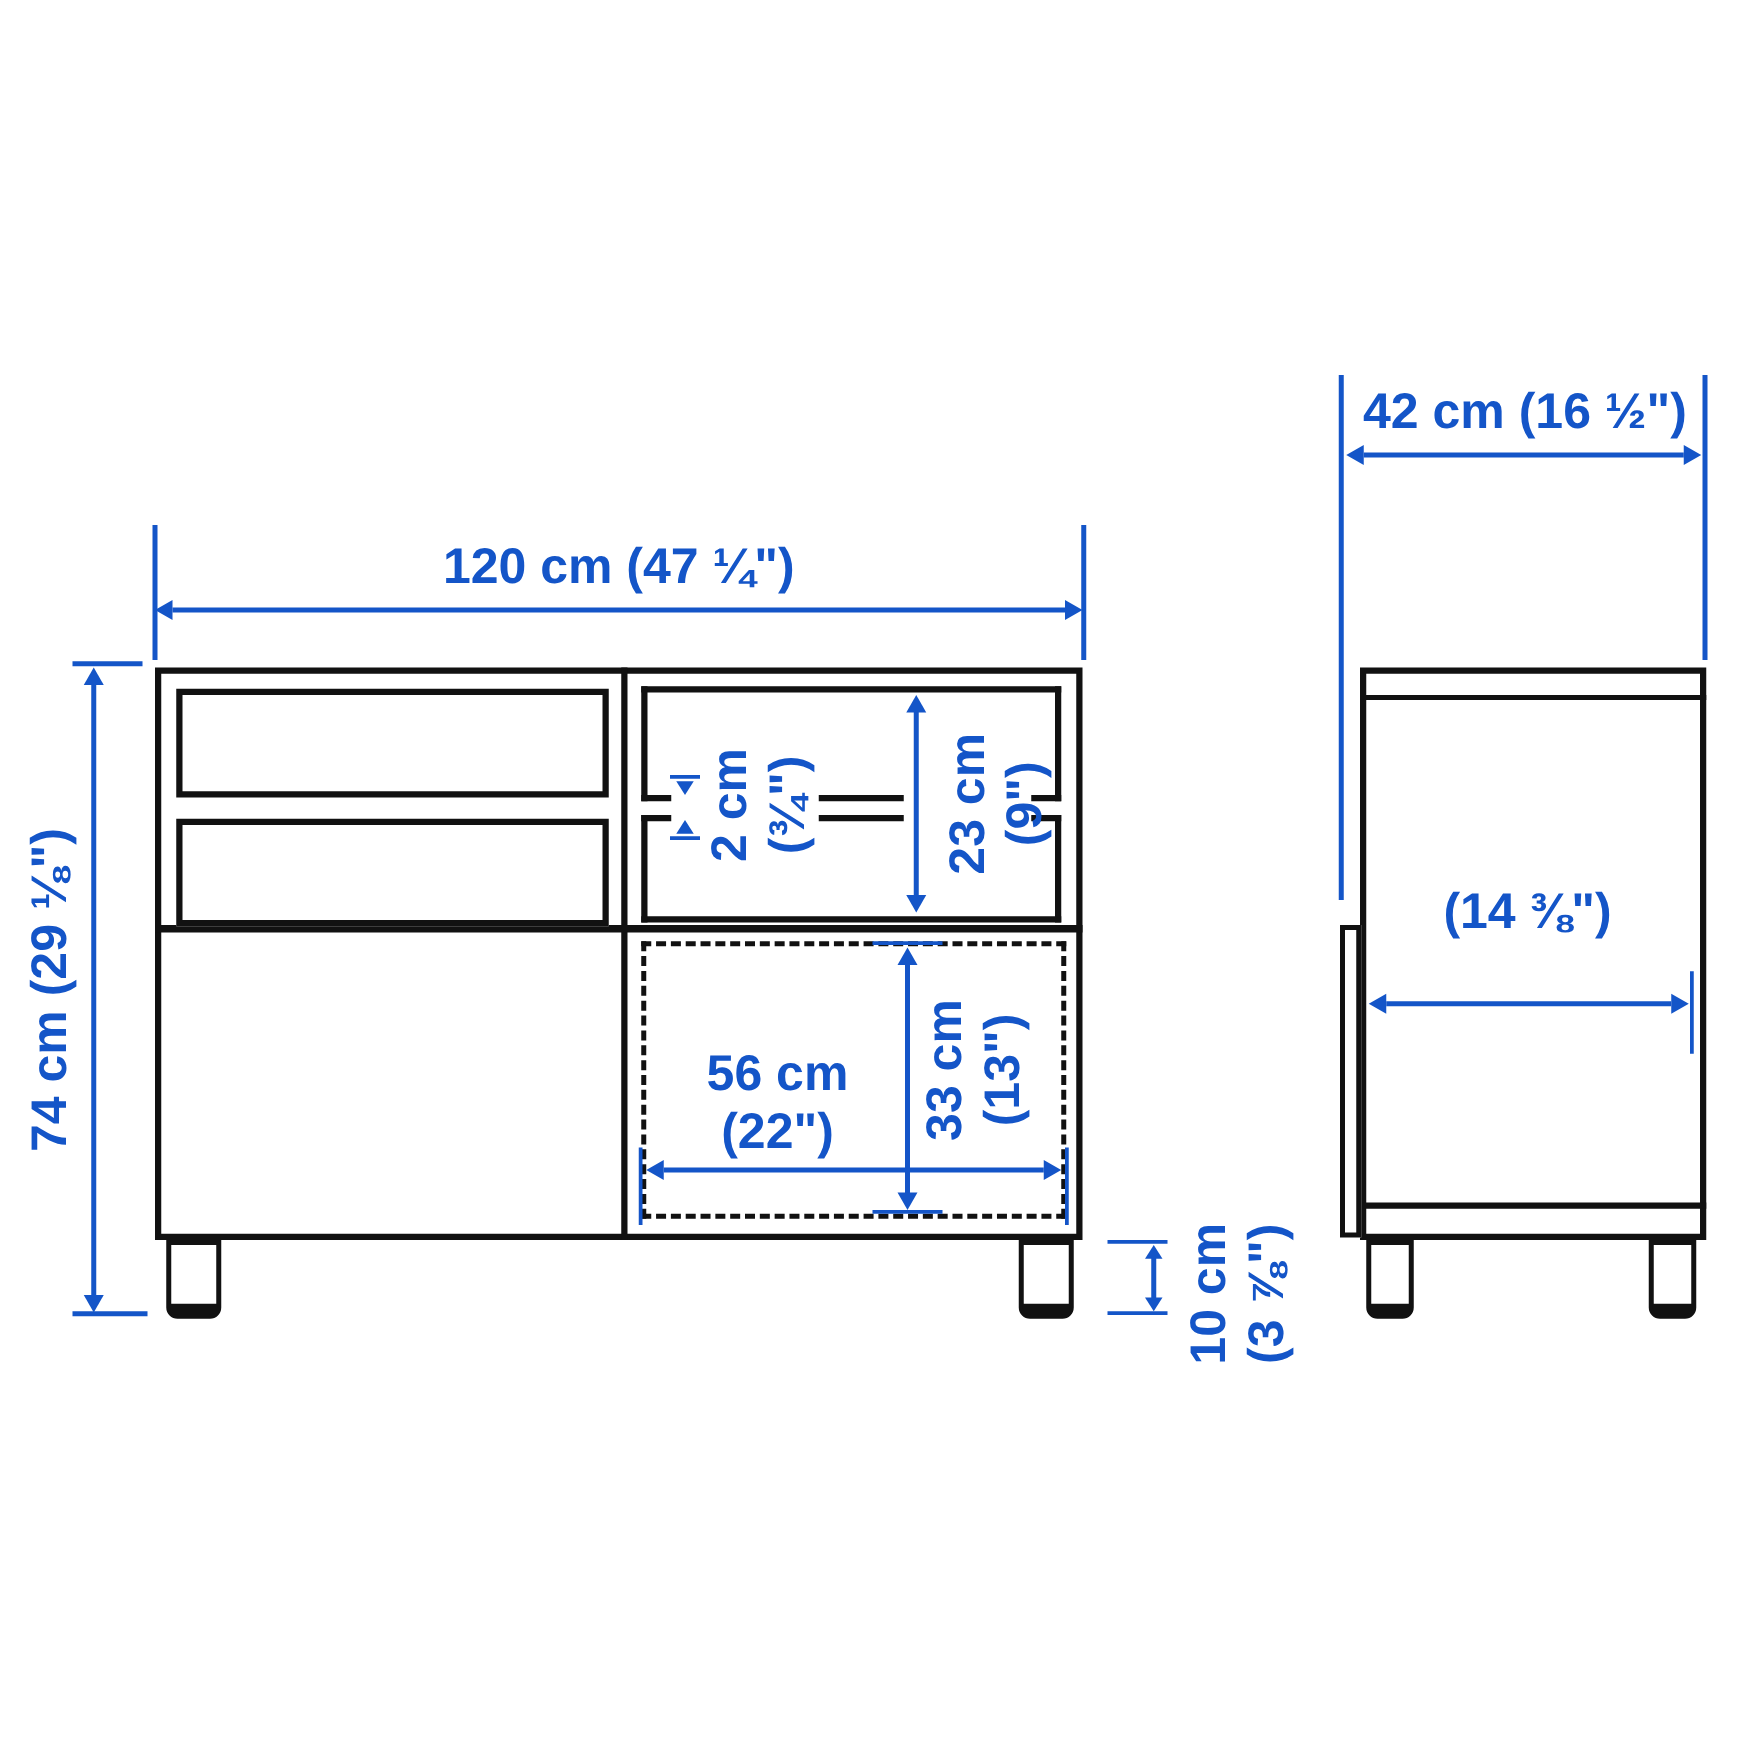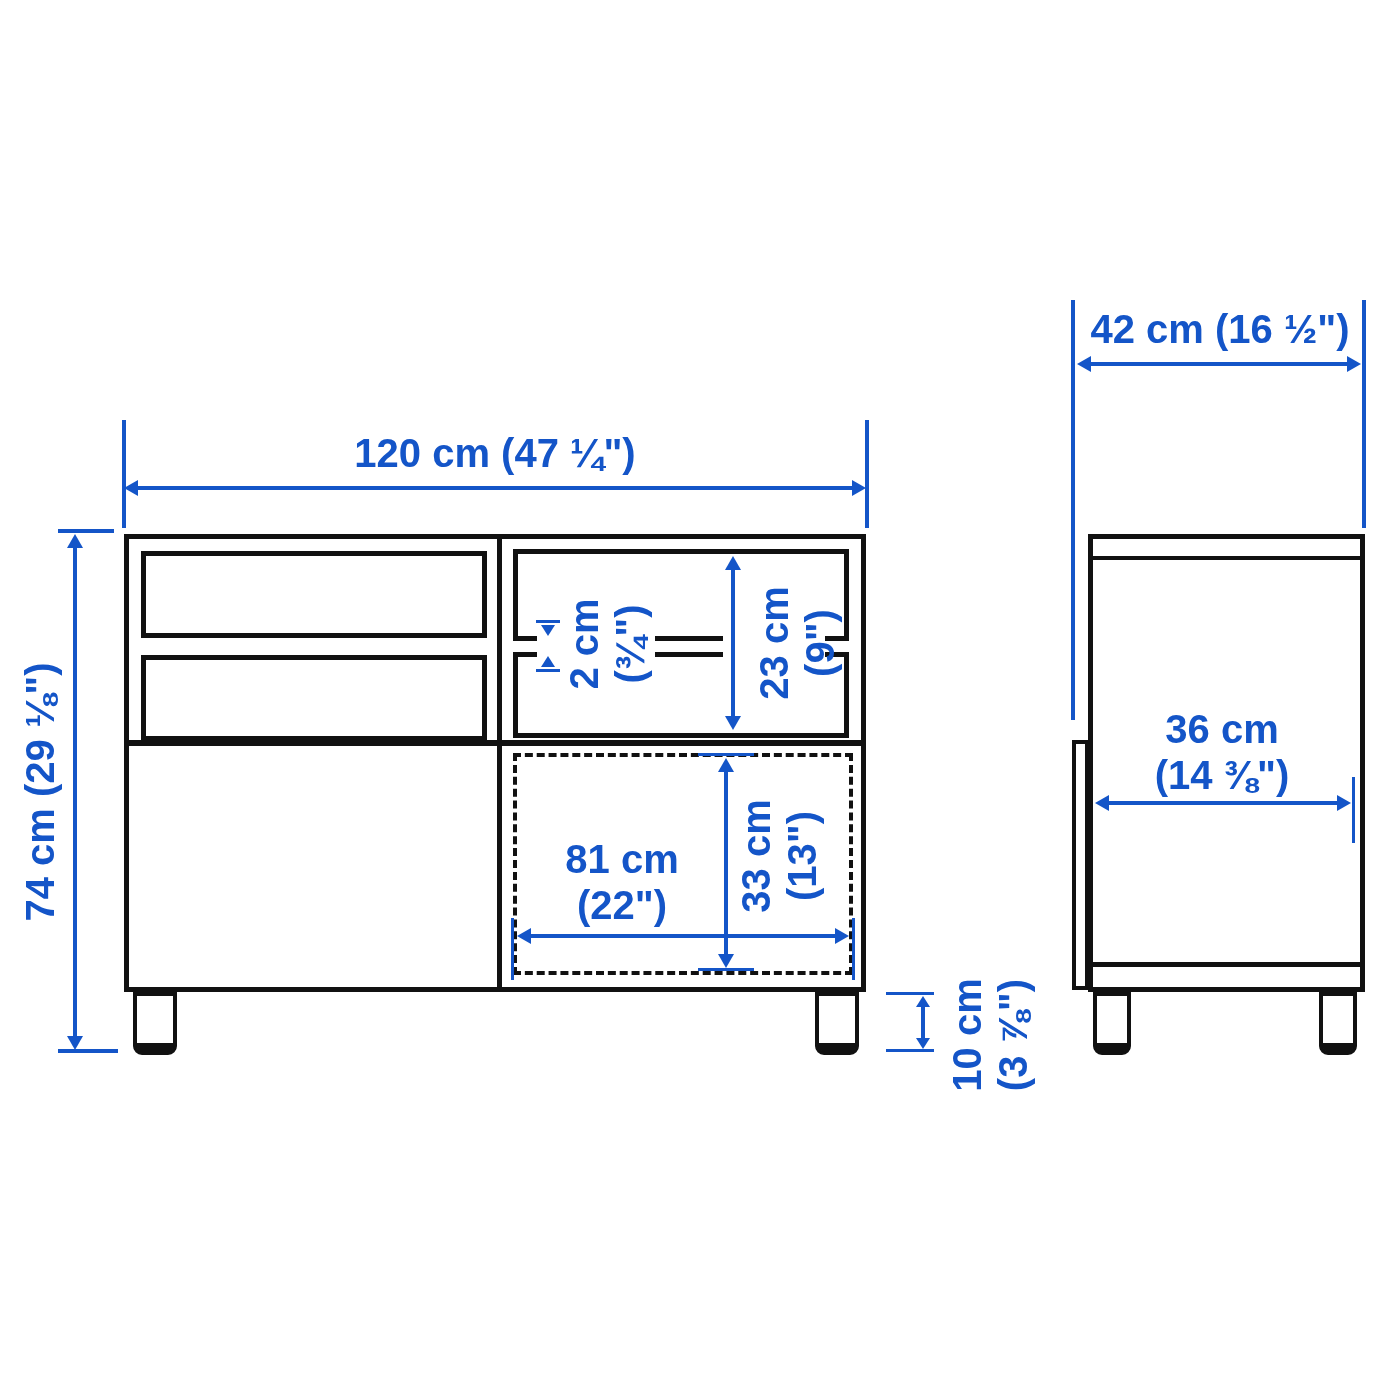--- a/index.html
+++ b/index.html
@@ -84,21 +84,21 @@
     <div class="tri u" style="left:725px;top:556px;"></div>
     <div class="tri d" style="left:725px;top:716px;"></div>
     <div class="dimtext rot" style="left:707px;top:597px;width:180px;height:92px;">
       <div>23 cm</div>
       <div>(9")</div>
     </div>
 
     <div class="dashedbox" style="left:513px;top:753px;width:340px;height:222px;"></div>
 
     <div class="dimtext" style="left:512px;top:836px;width:220px;">
-      <div>81 cm</div>
+      <div>56 cm</div>
       <div>(22")</div>
     </div>
     <div class="bln" style="left:511px;top:918px;width:3px;height:62px;"></div>
     <div class="bln" style="left:852px;top:918px;width:3px;height:62px;"></div>
     <div class="bln" style="left:531px;top:934px;width:304px;height:4px;"></div>
     <div class="tri l" style="left:517px;top:928px;"></div>
     <div class="tri r" style="left:835px;top:928px;"></div>
 
     <div class="bln" style="left:698px;top:753px;width:56px;height:3px;"></div>
     <div class="bln" style="left:698px;top:968px;width:56px;height:3px;"></div>
@@ -137,21 +137,20 @@
     <div class="bln" style="left:1091px;top:362px;width:256px;height:4px;"></div>
     <div class="tri l" style="left:1077px;top:356px;"></div>
     <div class="tri r" style="left:1347px;top:356px;"></div>
 
     <div class="box" style="left:1088px;top:534px;width:277px;height:458px;"></div>
     <div class="ln" style="left:1088px;top:556px;width:277px;height:4px;"></div>
     <div class="ln" style="left:1088px;top:962px;width:277px;height:5px;"></div>
     <div class="box" style="left:1072px;top:740px;width:17px;height:250px;border-width:4px;"></div>
 
     <div class="dimtext" style="left:1097px;top:706px;width:250px;">
-      <div>36 cm</div>
       <div>(14 ⅜")</div>
     </div>
     <div class="bln" style="left:1352px;top:777px;width:3px;height:66px;"></div>
     <div class="bln" style="left:1109px;top:801px;width:228px;height:4px;"></div>
     <div class="tri l" style="left:1095px;top:795px;"></div>
     <div class="tri r" style="left:1337px;top:795px;"></div>
 
     <div class="leg" style="left:1093px;top:992px;width:38px;height:63px;">
       <div class="foot"></div>
     </div>

